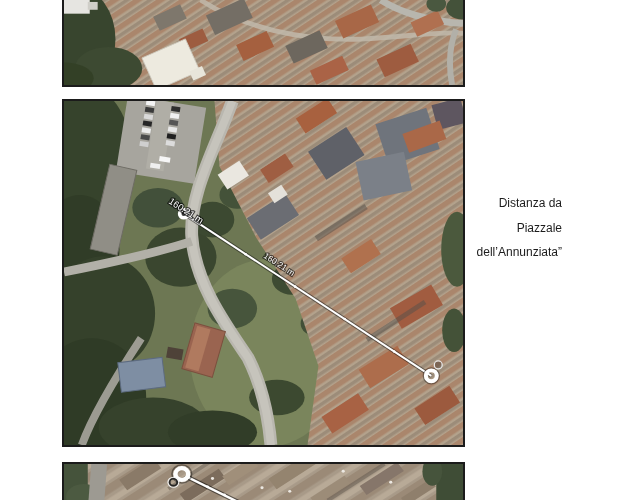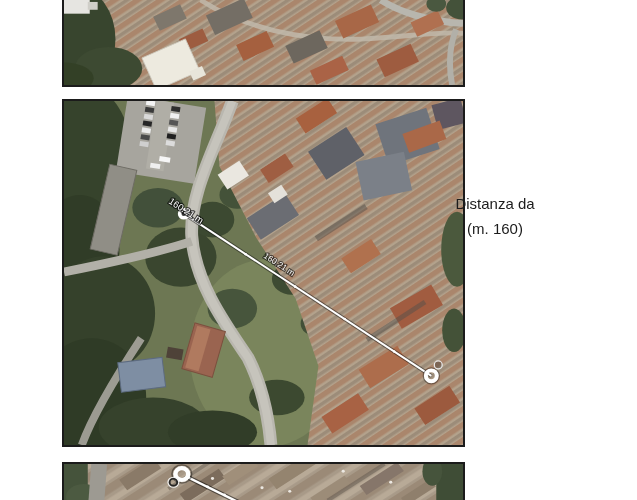--- a/index.html
+++ b/index.html
@@ -4,22 +4,22 @@
 <style>
   html,body{margin:0;padding:0;background:#ffffff;}
   .page{position:relative;width:637px;height:500px;background:#ffffff;overflow:hidden;
         font-family:"Liberation Sans",sans-serif;}
   .map{position:absolute;left:62px;width:403px;border:2px solid #1b1b1b;
        box-sizing:border-box;overflow:hidden;background:#8d9572;}
   .map svg{position:absolute;left:0;top:0;width:100%;height:100%;display:block;}
   #map-top{top:0;height:87px;border-top:none;}
   #map-middle{top:99px;height:348px;}
   #map-bottom{top:462px;height:45px;}
-  .caption{position:absolute;top:197px;right:57px;width:170px;text-align:center;
-           font-size:15px;line-height:13.5px;color:#1c1c1c;}
+  .caption{position:absolute;top:197px;right:75px;width:170px;text-align:right;
+           font-size:12px;line-height:13.5px;color:#1c1c1c;}
   .cap-line{white-space:nowrap;}
   .cap-line.sp{margin-top:11px;}
   figure{margin:0;}
   text{font-family:"Liberation Sans",sans-serif;}
 </style>
 </head>
 <body>
 
 <div class="page">
 
@@ -169,21 +169,22 @@
         </g>
         <circle cx="378" cy="267" r="4" fill="rgba(40,40,40,0.35)" stroke="#e8e8e8" stroke-width="1.3"></circle>
         <text x="105" y="103" transform="rotate(33 105 103)" font-size="9.5" fill="#ffffff" stroke="rgba(0,0,0,0.65)" stroke-width="2.4" paint-order="stroke">160.21 m</text>
         <text x="201" y="158" transform="rotate(33 201 158)" font-size="8.5" fill="#ffffff" opacity="0.95" stroke="rgba(0,0,0,0.6)" stroke-width="2.2" paint-order="stroke">160.21 m</text>
       </g>
     </svg>
   </figure>
 
   <div class="caption">
     <div class="cap-line">Distanza da</div>
-    <div class="cap-line sp">(m. 160)</div>
+    <div class="cap-line sp">Piazzale</div>
+    <div class="cap-line sp">dell’Annunziata”</div>
   </div>
 
   <figure class="map" id="map-bottom">
     <svg viewBox="0 0 403 45" preserveAspectRatio="none">
       <rect width="403" height="45" fill="url(#roofsBig)"></rect>
       <g>
         <rect x="56" y="4" width="42" height="14" fill="#8a7a68" transform="rotate(-35 77 11)"></rect>
         <rect x="116" y="18" width="48" height="12" fill="#7c6c5c" transform="rotate(-35 140 24)"></rect>
         <rect x="160" y="2" width="36" height="12" fill="#a08f7a" transform="rotate(-35 178 8)"></rect>
         <rect x="206" y="0" width="52" height="14" fill="#94846f" transform="rotate(-35 232 7)"></rect>

